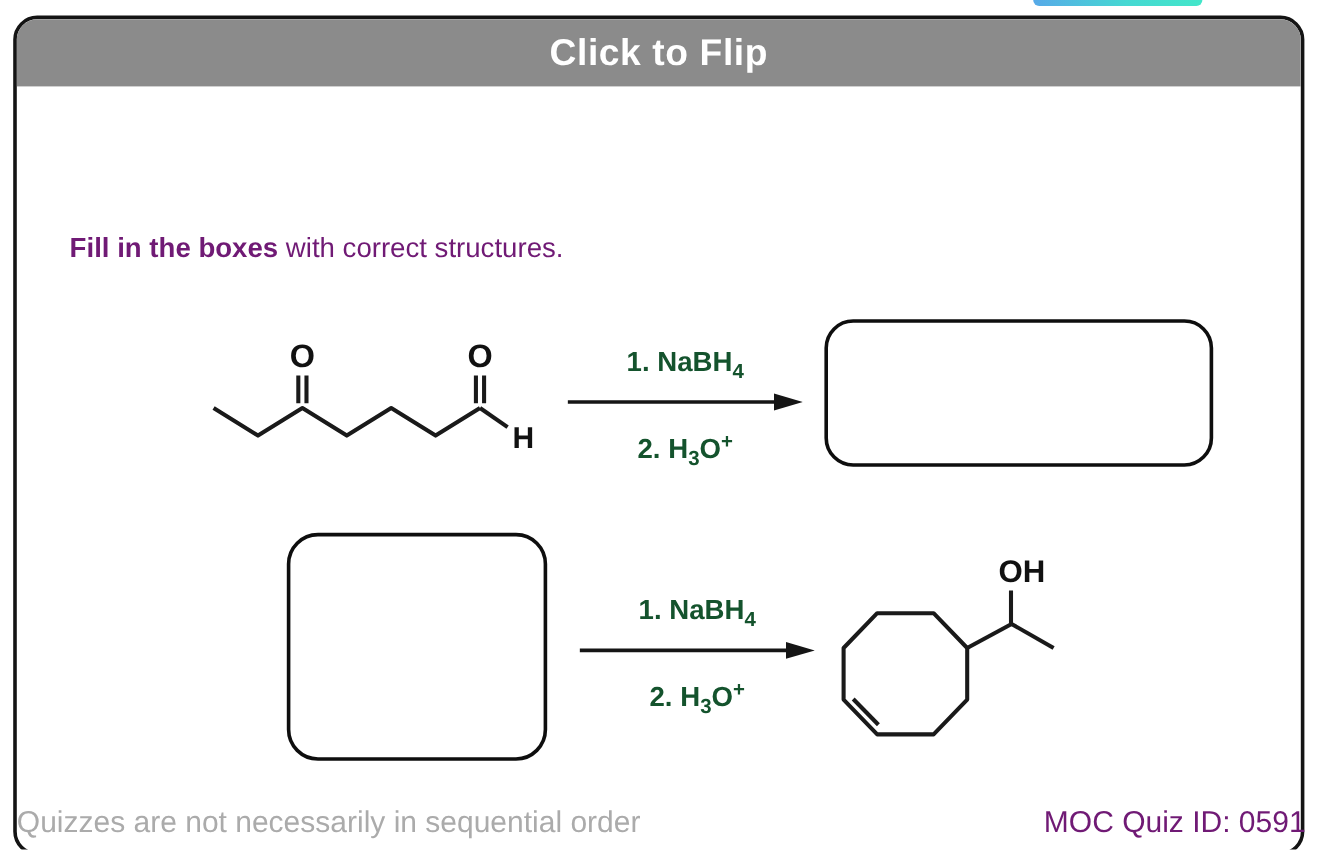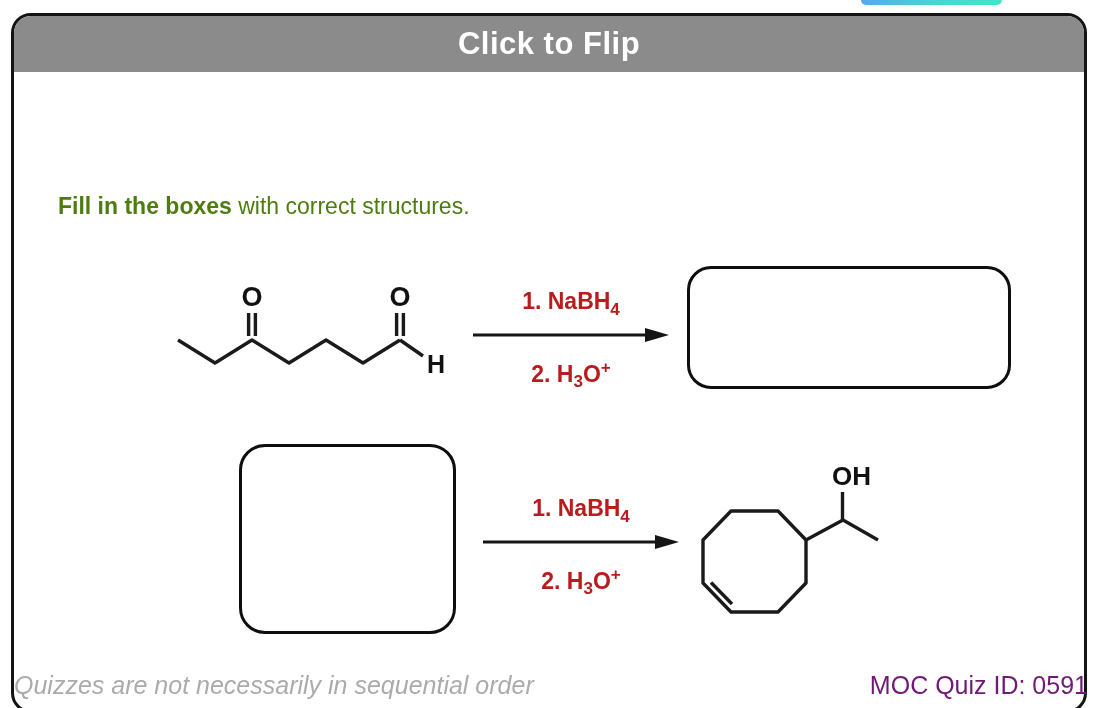--- a/index.html
+++ b/index.html
@@ -23,51 +23,51 @@
   }
   .card-header{
     position:absolute;left:0;top:0;width:100%;height:56px;
     background:#8b8b8b;display:flex;align-items:center;justify-content:center;
   }
   .card-header-label{
     color:#ffffff;font-size:31px;font-weight:bold;letter-spacing:0.5px;
   }
 
   .instruction{
-    position:absolute;left:44px;top:177px;font-size:23px;color:#4d7c0f;
+    position:absolute;left:44px;top:177px;font-size:23px;color:#701a75;
     white-space:nowrap;
   }
   .instruction .b{font-weight:bold;}
 
   .mol-svg{position:absolute;}
   .mol1{left:147px;top:257px;}
   .mol2{left:672px;top:435px;}
 
   .reagents{
     position:absolute;width:200px;display:flex;flex-direction:column;align-items:center;
   }
   .reagents1{left:457px;top:272px;}
   .reagents2{left:467px;top:479px;}
   .rline{
-    font-size:23px;font-weight:bold;color:#b91c1c;height:26px;line-height:26px;
+    font-size:23px;font-weight:bold;color:#14532d;height:26px;line-height:26px;
     white-space:nowrap;
   }
   .rline sub{font-size:0.74em;}
   .rline sup{font-size:0.74em;}
   .arrow-svg{margin:13px 0 12px;display:block;}
 
   .answer-box{
     position:absolute;border:3.2px solid #0e0e0e;background:#ffffff;
     box-sizing:border-box;
   }
   .answer-box-1{left:673px;top:250px;width:324px;height:123px;border-radius:24px;}
   .answer-box-2{left:225px;top:428px;width:217px;height:190px;border-radius:26px;}
 
   .footer-left{
-    position:absolute;left:14px;top:671px;font-size:25px;font-style:italic;
+    position:absolute;left:14px;top:671px;font-size:25px;
     color:#ababab;white-space:nowrap;
   }
   .footer-right{
     position:absolute;right:12px;top:671px;font-size:25px;
     color:#701a75;white-space:nowrap;
   }
 
   .bond{stroke:#1a1a1a;stroke-width:3.4;fill:none;stroke-linejoin:round;stroke-linecap:butt;}
   .atom-label{font-family:"Liberation Sans", sans-serif;font-weight:bold;fill:#111111;}
 </style>

